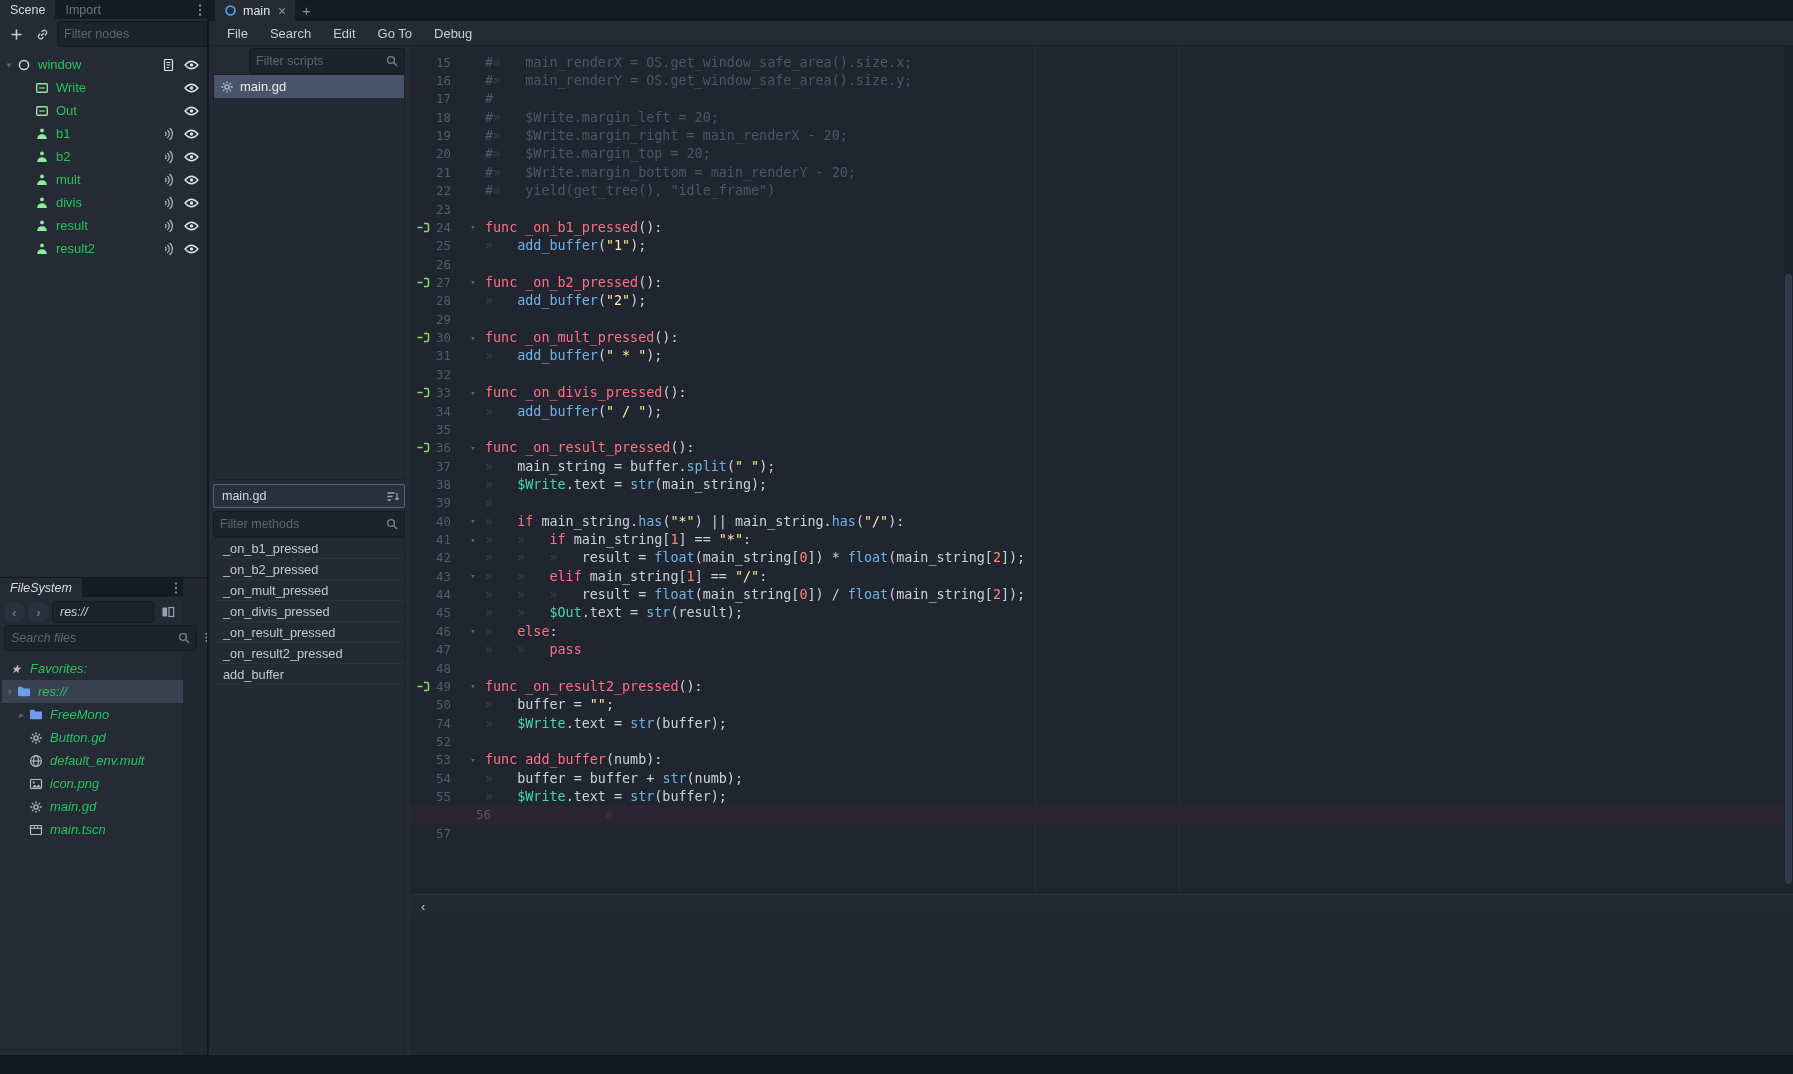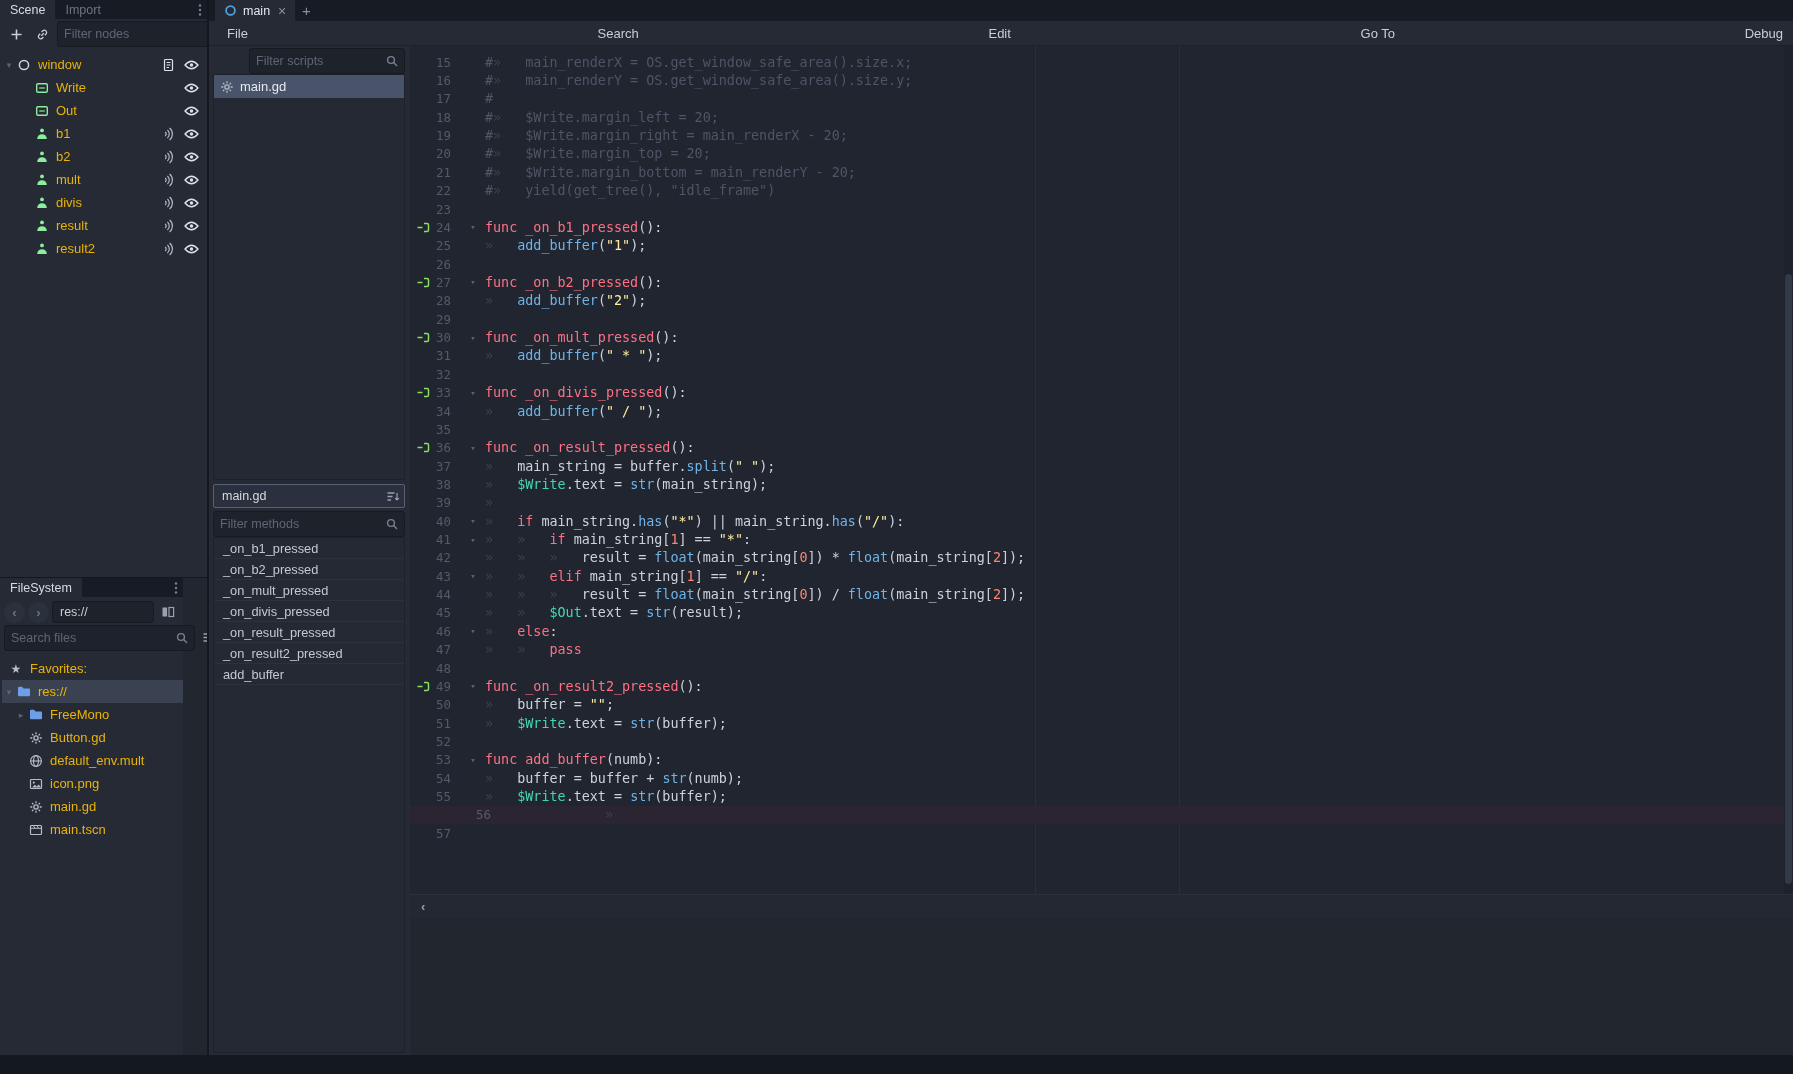--- a/index.html
+++ b/index.html
@@ -21,44 +21,44 @@
   .scene-toolbar{display:flex;align-items:center;gap:4px;padding:4px 5px;height:30px;}
   .tool-btn{width:22px;height:22px;align-items:center;justify-content:center;display:flex;}
   .filter-input{flex:1;height:22px;background:#1d222b;border:1px solid #161a21;border-radius:3px;
                 display:flex;align-items:center;padding:12px 6px;gap:4px;}
   .filter-input input{flex:1;min-width:0;background:transparent;border:none;outline:none;color:#c9ced7;font:inherit;font-size:12.5px;}
   .filter-input input::placeholder{color:#5f6673;}
   .tree{padding:4px 0 0 2px;}
   .tree-row{height:23px;display:flex;align-items:center;padding-right:8px;}
   .tree-row .arrow{width:14px;text-align:center;color:#5c6370;font-size:9px;flex:none;}
   .tree-row .icon{width:16px;}
-  .tree-row .name{margin-left:6px;flex:1;white-space:nowrap;overflow:hidden;color:#eab308;}
+  .tree-row .name{margin-left:6px;flex:1;white-space:nowrap;overflow:hidden;color:#22c55e;}
   .tree-row .trailing{display:flex;gap:7px;align-items:center;margin-left:4px;}
   .tree-row.selected{background:#3a4150;}
   .indent{flex:none;}
   .star{width:16px;margin-left:6px;color:#b9bfca;font-size:12px;text-align:center;flex:none;}
 
   
-  #fs-dock{position:absolute;left:0;top:578px;width:183px;height:477px;background:#252a35;}
+  #fs-dock{position:absolute;left:0;top:578px;width:183px;height:477px;background:#252a35;font-style:italic;}
   .fs-nav{display:flex;align-items:center;gap:3px;padding:4px 4px 3px;height:29px;}
   .nav-circle{width:21px;height:21px;border-radius:50%;background:#2a303c;color:#6f7684;
               display:flex;align-items:center;justify-content:center;font-size:13px;font-weight:bold;flex:none;}
   .path-box{flex:1;min-width:0;height:22px;background:#1d222b;border:1px solid #161a21;border-radius:3px;
             color:#c9ced7;font:inherit;font-size:12.5px;padding:0 7px;outline:none;}
   .fs-search{display:flex;align-items:center;gap:3px;padding:0 4px 4px;height:27px;}
   .sort-btn{width:22px;height:22px;}
 
   
   #editor{position:absolute;left:207px;top:0;width:1586px;height:1055px;background:#252a35;border-left:2px solid #14171d;}
   #editor-tabbar{height:21px;background:#171b23;display:flex;align-items:stretch;}
   .editor-tab{height:21px;background:#252a35;display:flex;align-items:center;padding:0 9px;gap:6px;margin-left:6px;}
   .tab-label{color:#e2e6ed;font-size:12.5px;}
   .tab-close{color:#8a919e;font-size:14px;margin-left:2px;}
   .tab-add{width:22px;display:flex;align-items:center;justify-content:center;color:#8a919e;font-size:15px;}
-  #menu-bar{height:25px;background:#252a35;display:flex;align-items:center;padding-left:8px;gap:2px;border-bottom:1px solid #1d212b;justify-content:space-between;}
+  #menu-bar{height:25px;background:#252a35;display:flex;align-items:center;padding-left:8px;gap:2px;border-bottom:1px solid #1d212b;}
   .menu-item{padding:2px 10px;color:#c9cdd5;font-size:13px;}
 
   #scripts-panel{position:absolute;left:2px;top:46px;width:197px;height:1009px;background:#252a35;}
   .fi-scripts{position:absolute;left:2px;top:2px;right:3px;height:23px;margin-left:36px;}
   #scripts-list{position:absolute;left:2px;top:28px;right:3px;height:406px;background:#242933;border:1px solid #1d222a;}
   .script-row{height:23px;display:flex;align-items:center;gap:6px;padding-left:6px;color:#c8cdd6;}
   .script-row.selected{background:#49536a;color:#e6e9ef;}
   .script-selector{position:absolute;left:2px;top:438px;right:3px;height:24px;background:#2a303d;
                    border:1px solid #596274;border-radius:2px;display:flex;align-items:center;
                    padding:0 4px 0 8px;color:#d6dae2;font-size:12.5px;justify-content:space-between;}
@@ -849,21 +849,21 @@
             <span class="code-text"><span class="tok-kw">func </span><span class="tok-def">_on_result2_pressed</span><span class="tok-txt">():</span></span>
           </div>
           <div class="code-row">
             <span class="slot-col"></span>
             <span class="lnum">50</span>
             <span class="fold-col"></span>
             <span class="code-text"><span class="tok-tab">»   </span><span class="tok-txt">buffer = </span><span class="tok-str">""</span><span class="tok-txt">;</span></span>
           </div>
           <div class="code-row">
             <span class="slot-col"></span>
-            <span class="lnum">51</span>
+            <span class="lnum">74</span>
             <span class="fold-col"></span>
             <span class="code-text"><span class="tok-tab">»   </span><span class="tok-node">$Write</span><span class="tok-txt">.text = </span><span class="tok-fn">str</span><span class="tok-txt">(buffer);</span></span>
           </div>
           <div class="code-row">
             <span class="slot-col"></span>
             <span class="lnum">52</span>
             <span class="fold-col"></span>
             <span class="code-text"></span>
           </div>
           <div class="code-row">

